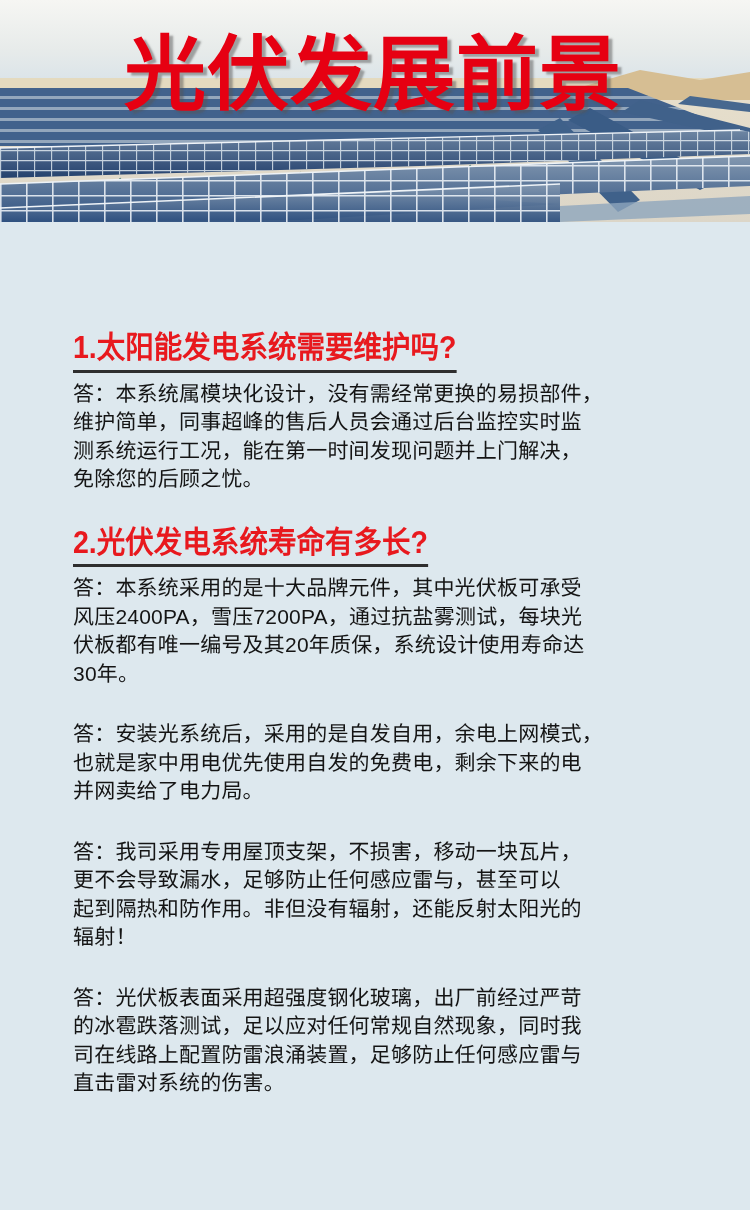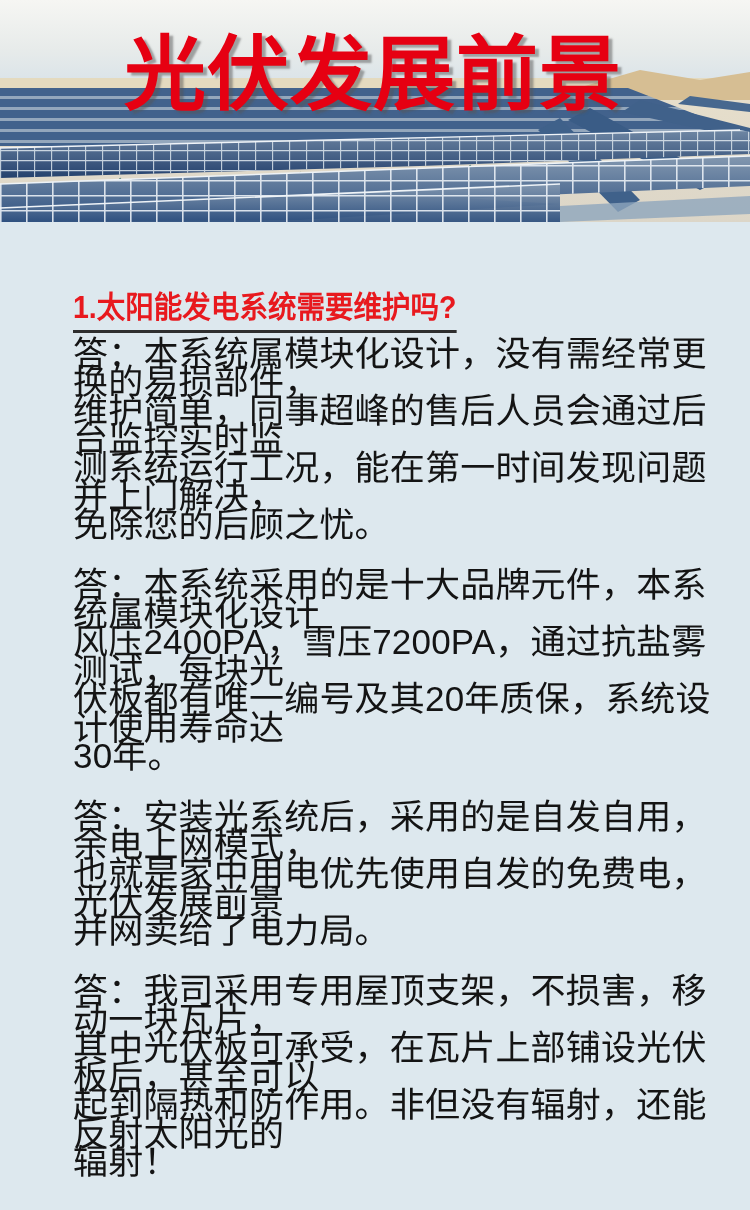--- a/index.html
+++ b/index.html
@@ -17,36 +17,36 @@
     font-family:"Liberation Sans","DejaVu Sans",sans-serif;
   }
   .hero{position:relative;width:750px;height:274px;}
   .hero svg{display:block;width:750px;height:222px;}
   .hero-title{
     position:absolute;left:124px;top:30px;
     font-size:82px;font-weight:900;line-height:1.1;
     color:var(--title_red);white-space:nowrap;letter-spacing:1px;
     text-shadow:4px 3px 2px rgba(85,85,85,.5);
   }
-  .faq{padding:17px 20px 0 73px;}
+  .faq{padding:17px 20px 0 73px;margin-top:40px;}
   .faq-item{margin-bottom:32px;}
   .faq-question{
     display:inline-block;
     color:var(--question_red);
     font-size:31px;font-weight:bold;line-height:1.12;
     letter-spacing:0;
     padding-bottom:4px;
     border-bottom:3px solid var(--underline);
     transform:scaleX(.92);transform-origin:left bottom;
     white-space:nowrap;
     margin-bottom:7px;
   }
   .faq-answer{
     color:var(--text);
-    font-size:35px;line-height:28.5px;
+    font-size:21px;line-height:28.5px;
     letter-spacing:.2px;
     white-space:pre-line;
   }
 </style>
 </head>
 <body>
 
 <div class="hero">
   <svg viewBox="0 0 750 222" preserveAspectRatio="none" aria-hidden="true">
     <defs>
@@ -122,34 +122,41 @@
     <div>
       <span class="faq-question">1.太阳能发电系统需要维护吗?</span>
     </div>
     <div class="faq-answer">答：本系统属模块化设计，没有需经常更换的易损部件，
 维护简单，同事超峰的售后人员会通过后台监控实时监
 测系统运行工况，能在第一时间发现问题并上门解决，
 免除您的后顾之忧。</div>
   </div>
 
   <div class="faq-item">
-    <div class="faq-answer">答：本系统采用的是十大品牌元件，本系统属模块化设计
+    <div>
+      <span class="faq-question">2.光伏发电系统寿命有多长?</span>
+    </div>
+    <div class="faq-answer">答：本系统采用的是十大品牌元件，其中光伏板可承受
 风压2400PA，雪压7200PA，通过抗盐雾测试，每块光
 伏板都有唯一编号及其20年质保，系统设计使用寿命达
 30年。</div>
   </div>
 
   <div class="faq-item">
     <div class="faq-answer">答：安装光系统后，采用的是自发自用，余电上网模式，
-也就是家中用电优先使用自发的免费电，光伏发展前景
+也就是家中用电优先使用自发的免费电，剩余下来的电
 并网卖给了电力局。</div>
   </div>
 
   <div class="faq-item">
     <div class="faq-answer">答：我司采用专用屋顶支架，不损害，移动一块瓦片，
-其中光伏板可承受，在瓦片上部铺设光伏板后，甚至可以
+更不会导致漏水，足够防止任何感应雷与，甚至可以
 起到隔热和防作用。非但没有辐射，还能反射太阳光的
 辐射！</div>
   </div>
 
   <div class="faq-item">
+    <div class="faq-answer">答：光伏板表面采用超强度钢化玻璃，出厂前经过严苛
+的冰雹跌落测试，足以应对任何常规自然现象，同时我
+司在线路上配置防雷浪涌装置，足够防止任何感应雷与
+直击雷对系统的伤害。</div>
   </div>
 </div>
 
 </body></html>

